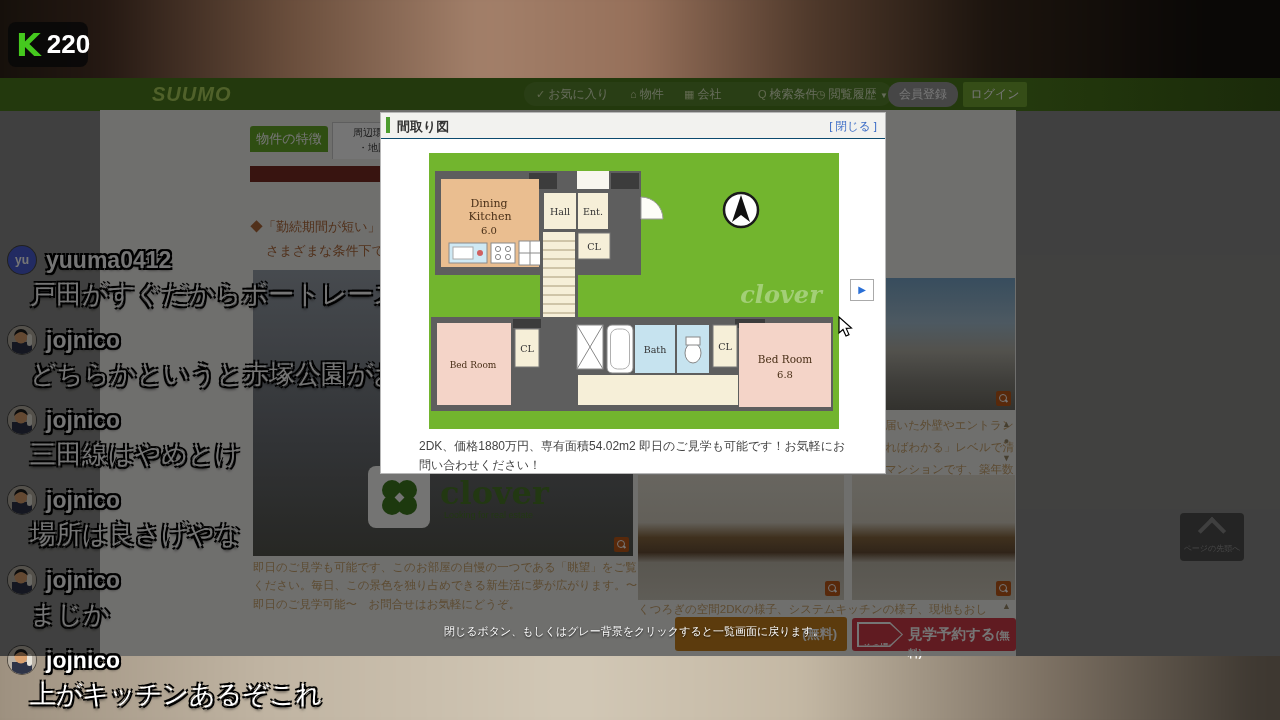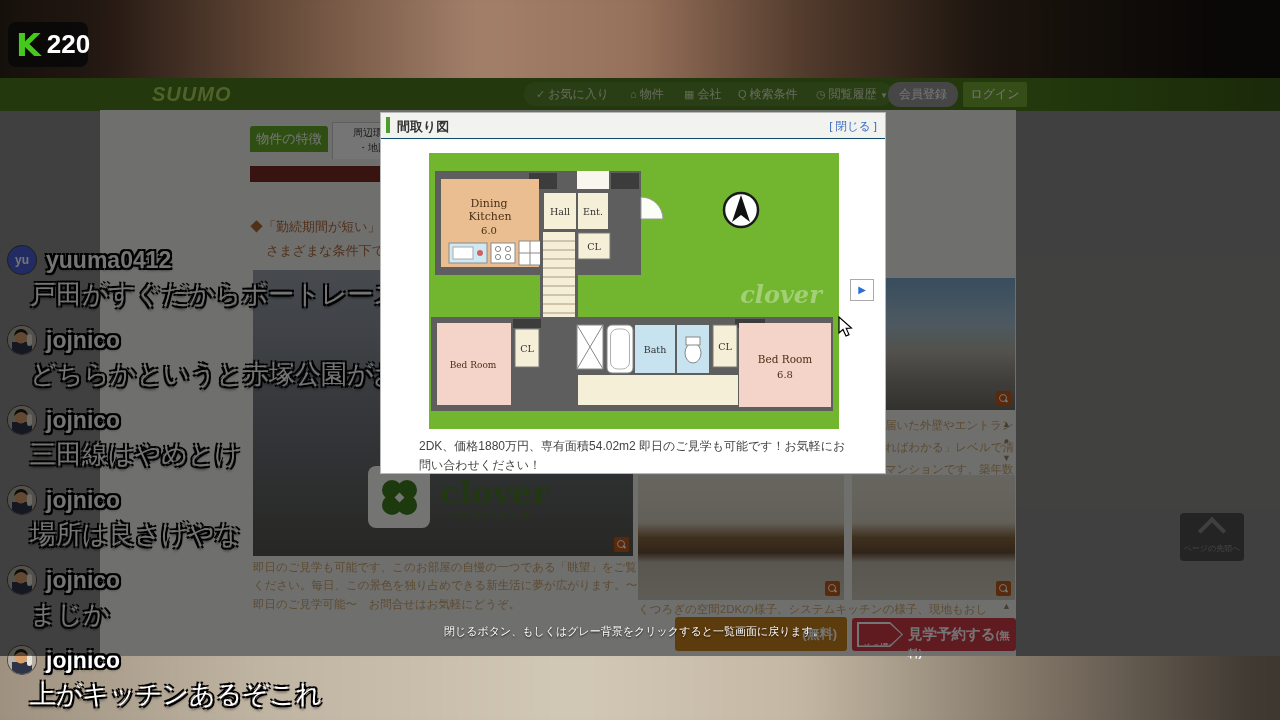--- a/index.html
+++ b/index.html
@@ -118,21 +118,21 @@
     </div>
 
   <div class="abs page">
 
     <div class="abs site-header">
       <div class="abs logo">SUUMO</div>
       <div class="abs navpill"></div>
       <div class="abs navitem" style="left:536px;"><span class="navicn">✓</span><span>お気に入り</span></div>
       <div class="abs navitem" style="left:630px;"><span class="navicn">⌂</span><span>物件</span></div>
       <div class="abs navitem" style="left:684px;"><span class="navicn">▦</span><span>会社</span></div>
-      <div class="abs navitem" style="left:738px;"><span class="navicn">Q</span><span>検索条件</span></div>
+      <div class="abs navitem" style="left:758px;"><span class="navicn">Q</span><span>検索条件</span></div>
       <div class="abs navitem" style="left:816px;"><span class="navicn">◷</span><span>閲覧履歴</span> <span style="font-size:8px;">▼</span></div>
       <div class="abs btn-register">会員登録</div>
       <div class="abs btn-login">ログイン</div>
     </div>
 
     <div class="abs page-main"></div>
     <div class="abs tab-feat">物件の特徴</div>
     <div class="abs tab-map"><span>周辺環境</span><br><span>・地図</span></div>
     <div class="abs maroonbar"></div>
     <div class="abs bullet" style="left:250px;top:140px;">◆「勤続期間が短い」「</div>

